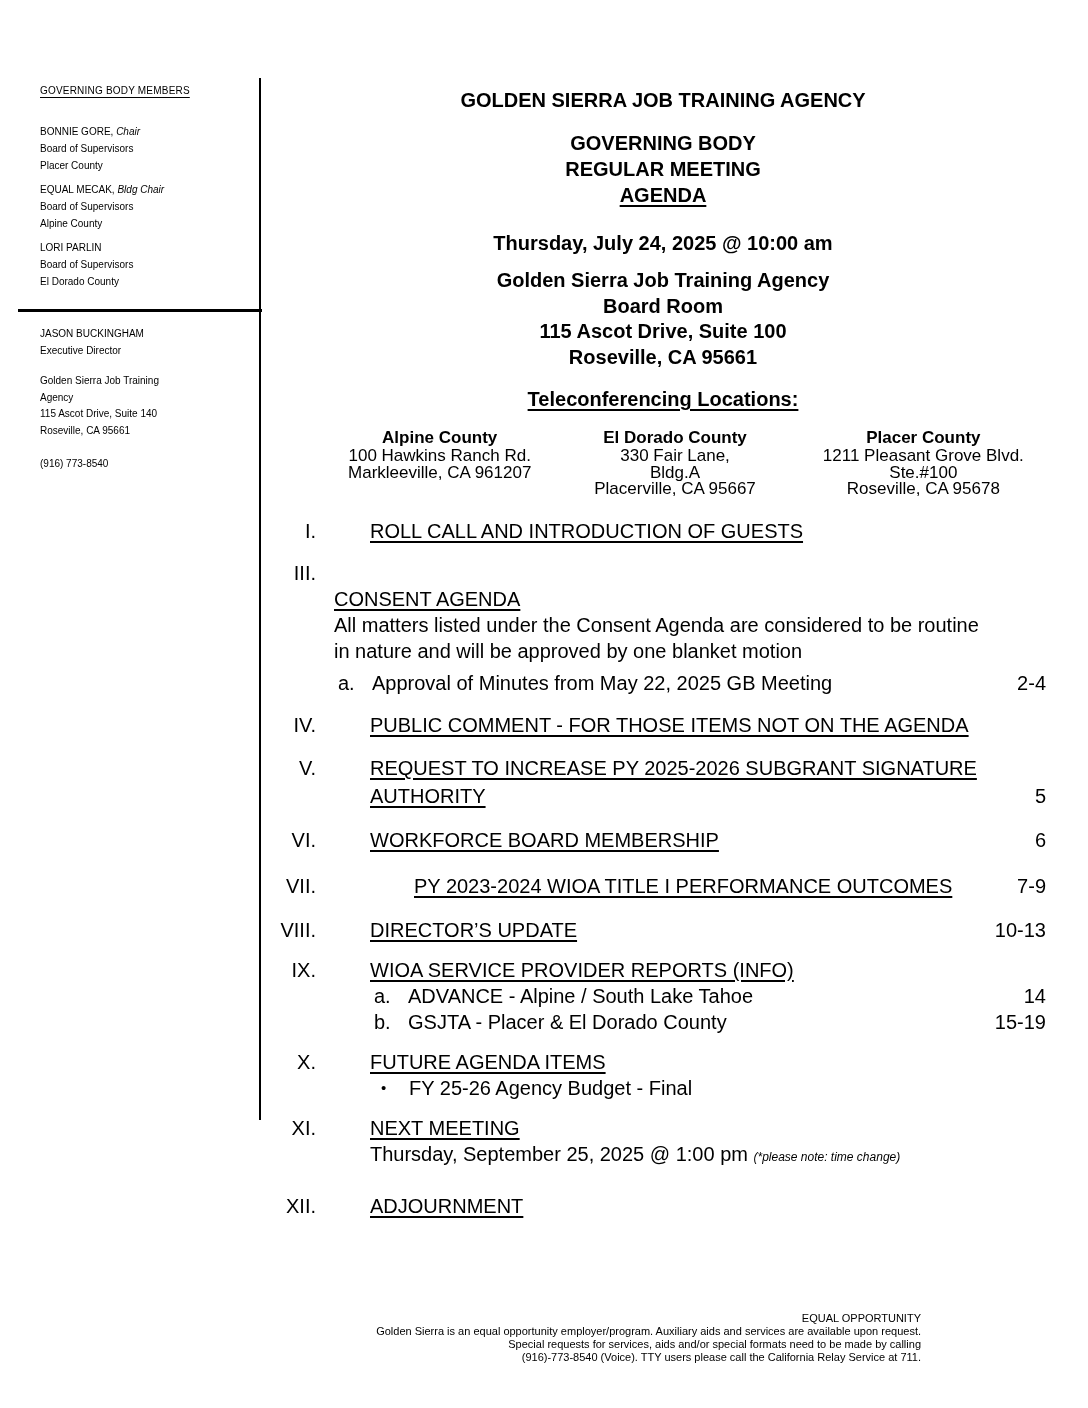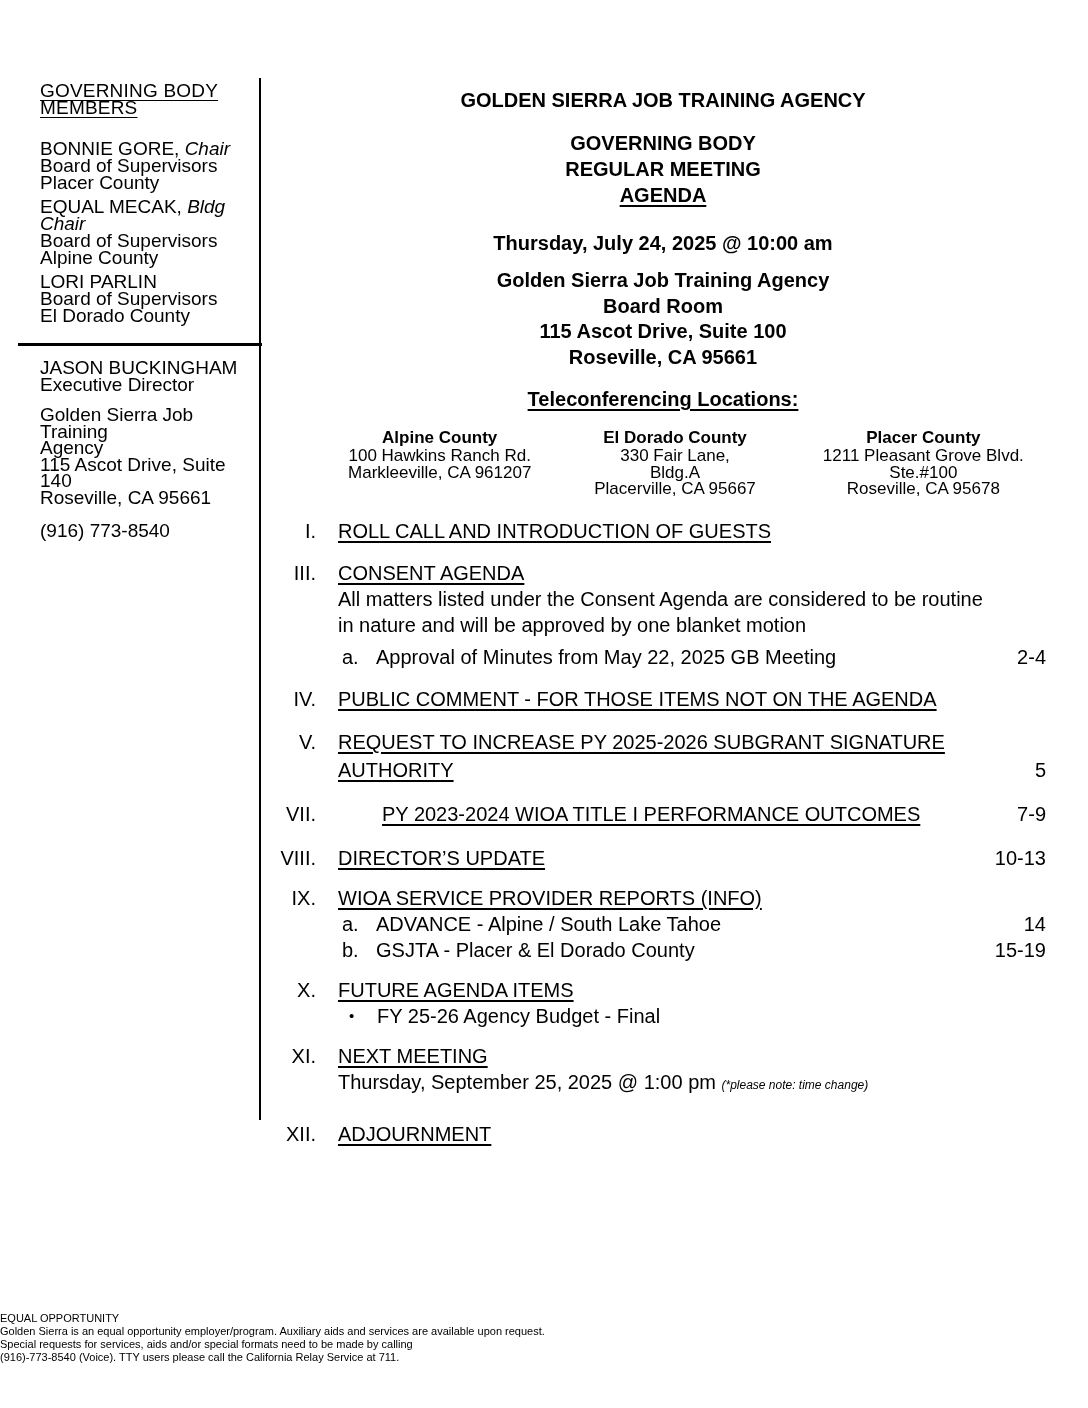--- a/index.html
+++ b/index.html
@@ -10,21 +10,21 @@
     font-family: "Liberation Sans", "DejaVu Sans", sans-serif;
     position: relative;
     -webkit-text-size-adjust: none;
   }
   .u { text-decoration: underline; text-underline-offset: 3px; }
 
   
   .sidebar {
     position: absolute; left: 18px; top: 82px; width: 244px;
     padding-left: 22px; box-sizing: border-box;
-    font-size: 19px; line-height: 17px;
+    font-size: 10px; line-height: 17px;
   }
   .sb-heading { margin-bottom: 24px; letter-spacing: 0.2px; }
   .member { margin-bottom: 7px; }
   .member-block { min-height: 51px; }
   .sb-divider {
     margin: 19px 0 13px -22px;
     width: 244px; height: 3px; background: #000;
   }
   .director { margin-bottom: 14px; }
   .agency-address { line-height: 16.5px; margin-bottom: 16px; }
@@ -54,49 +54,49 @@
   .loc-col.c1 { width: 220px; }
   .loc-col.c2 { width: 252px; }
   .loc-col.c3 { width: 246px; }
   .loc-name { font-weight: bold; line-height: 20px; }
   .loc-line { line-height: 16.5px; }
 
   
   .agenda { margin-top: 20px; }
   .arow { display: flex; }
   .num { width: 36px; text-align: right; flex: none; }
-  .abody { flex: 1; margin-left: 22px; }
+  .abody { flex: 1; margin-left: 54px; }
   .trow { display: flex; }
   .tcell { flex: 1; }
   .pg { flex: none; text-align: right; white-space: nowrap; }
   .body-line { }
   .srow { display: flex; margin-left: 4px; }
   .slabel { width: 34px; flex: none; }
   .stext { flex: 1; }
   .brow { display: flex; padding-left: 11px; }
   .bullet-glyph { width: 28px; flex: none; font-size: 15px; }
   .note { font-style: italic; font-size: 12px; }
 
   .a1  { margin-bottom: 16px; }
   .a2  { margin-bottom: 16px; }
-  .a3  { margin-bottom: 16px; }
+  .a3  { margin-bottom: 16px; flex-direction: column; }
   .a3 .srow { margin-top: 6px; }
   .a4  { margin-bottom: 16px; }
   .a5  { margin-bottom: 17px; line-height: 28px; }
   .a6  { margin-bottom: 20px; }
   .a7  { margin-bottom: 18px; gap: 44px; }
   .a8  { margin-bottom: 14px; }
   .a9  { margin-bottom: 14px; }
   .a10 { margin-bottom: 14px; }
   .a11 { margin-bottom: 23px; }
 
   
   .footer {
     position: absolute; left: 0; top: 1312px; width: 921px;
-    text-align: left; font-size: 11px; line-height: 13px;
+    text-align: right; font-size: 11px; line-height: 13px;
   }
 </style>
 </head>
 <body>
 
 <div>
 
   <aside class="sidebar">
     <div class="sb-heading u">GOVERNING BODY MEMBERS</div>
 
@@ -224,20 +224,29 @@
           <div class="trow">
               <span class="tcell"><span class="u">REQUEST TO INCREASE PY 2025-2026 SUBGRANT SIGNATURE</span></span>
             </div>
           <div class="trow">
               <span class="tcell"><span class="u">AUTHORITY</span></span>
               <span class="pg">5</span>
             </div>
         </div>
       </div>
 
+      <div class="arow a6">
+        <div class="num">VI.</div>
+        <div class="abody">
+          <div class="trow">
+              <span class="tcell"><span class="u">WORKFORCE BOARD MEMBERSHIP</span></span>
+              <span class="pg">6</span>
+            </div>
+        </div>
+      </div>
 
       <div class="arow a7">
         <div class="num">VII.</div>
         <div class="abody">
           <div class="trow">
               <span class="tcell"><span class="u">PY 2023-2024 WIOA TITLE I PERFORMANCE OUTCOMES</span></span>
               <span class="pg">7-9</span>
             </div>
         </div>
       </div>

